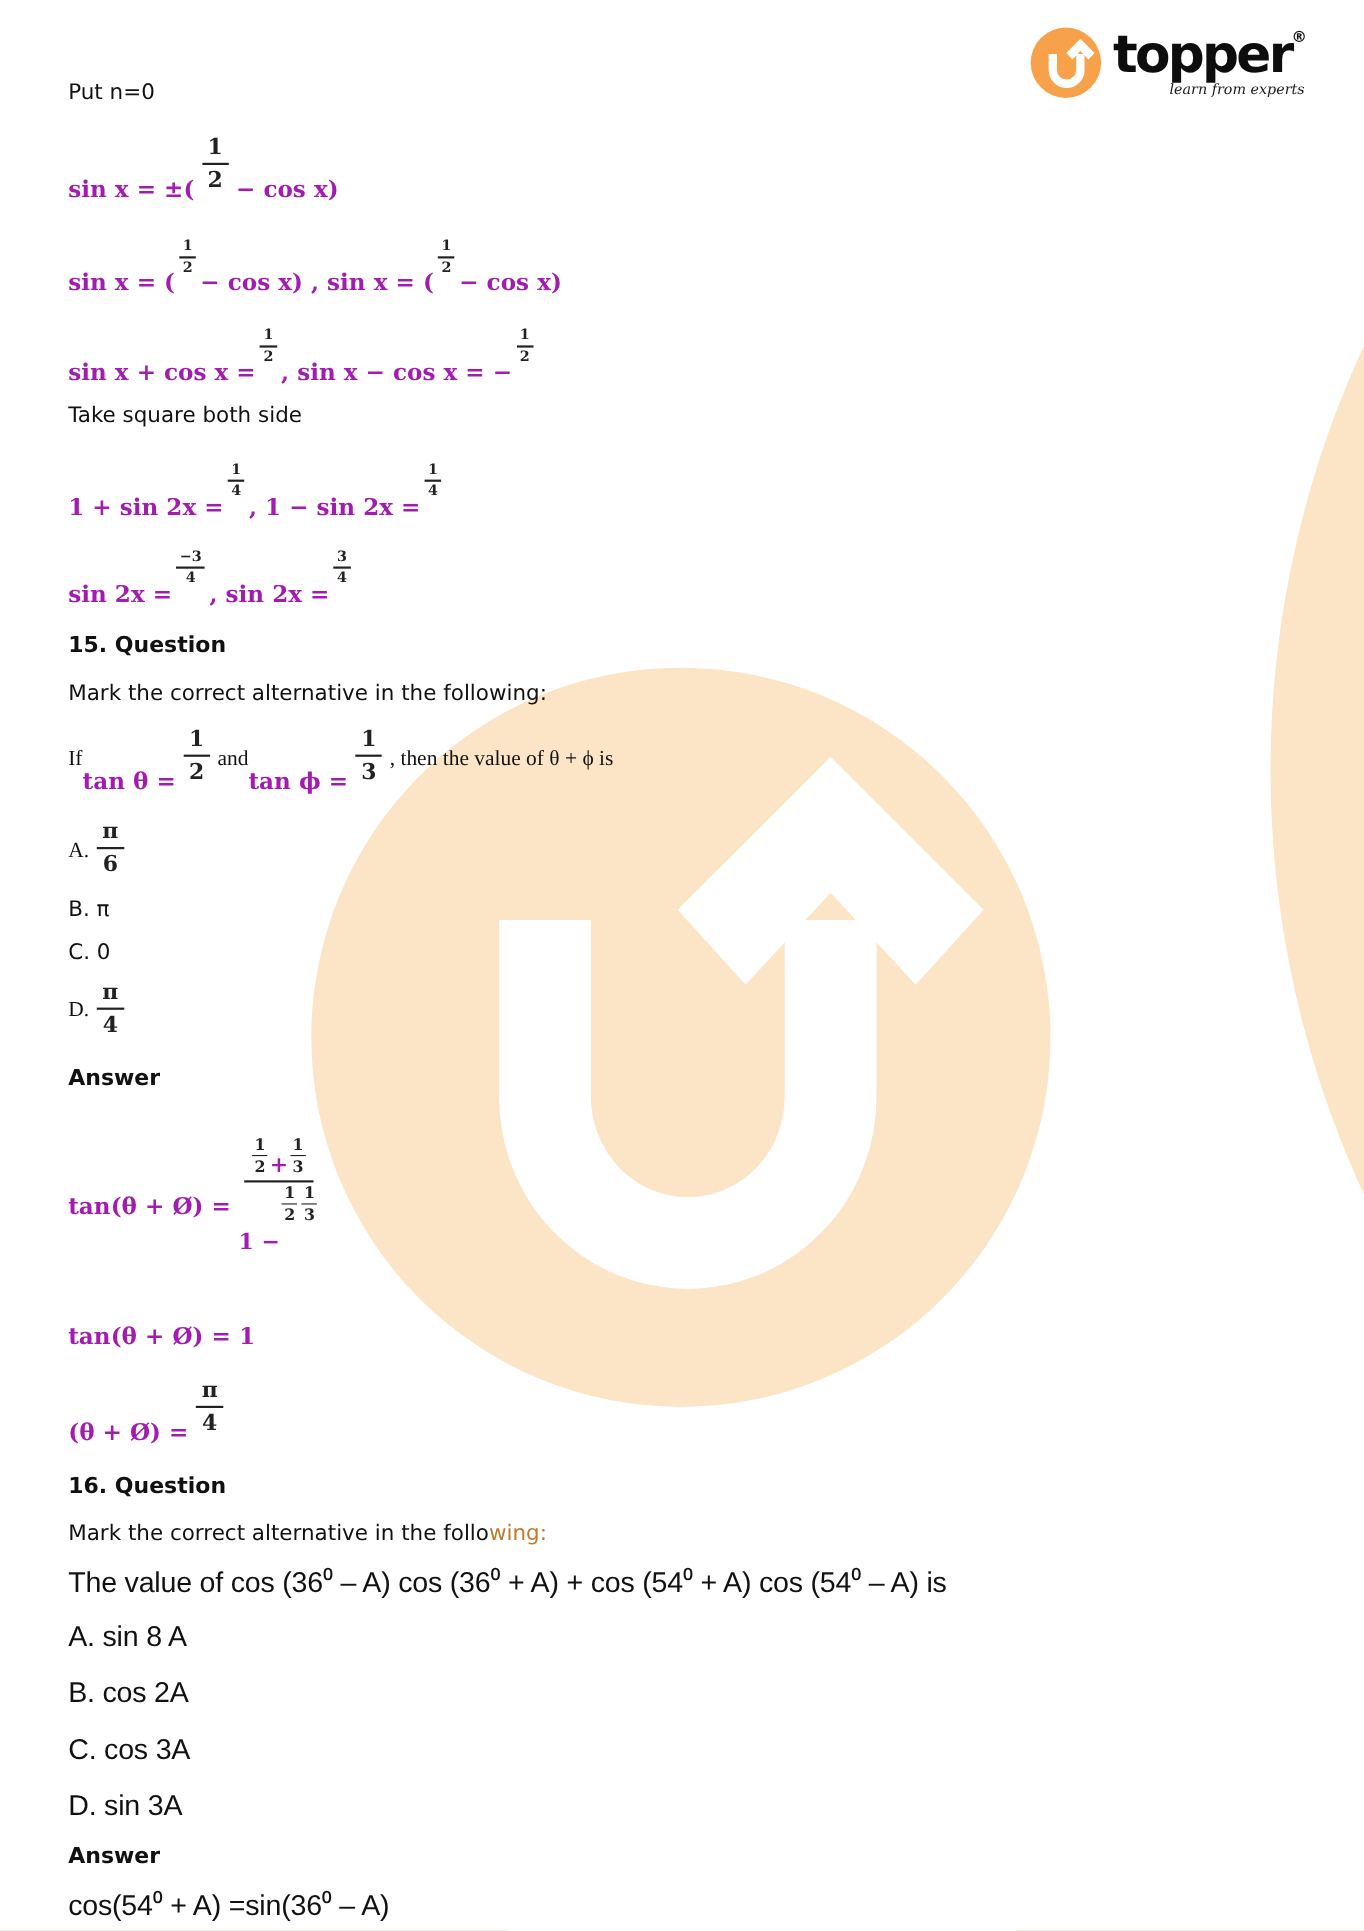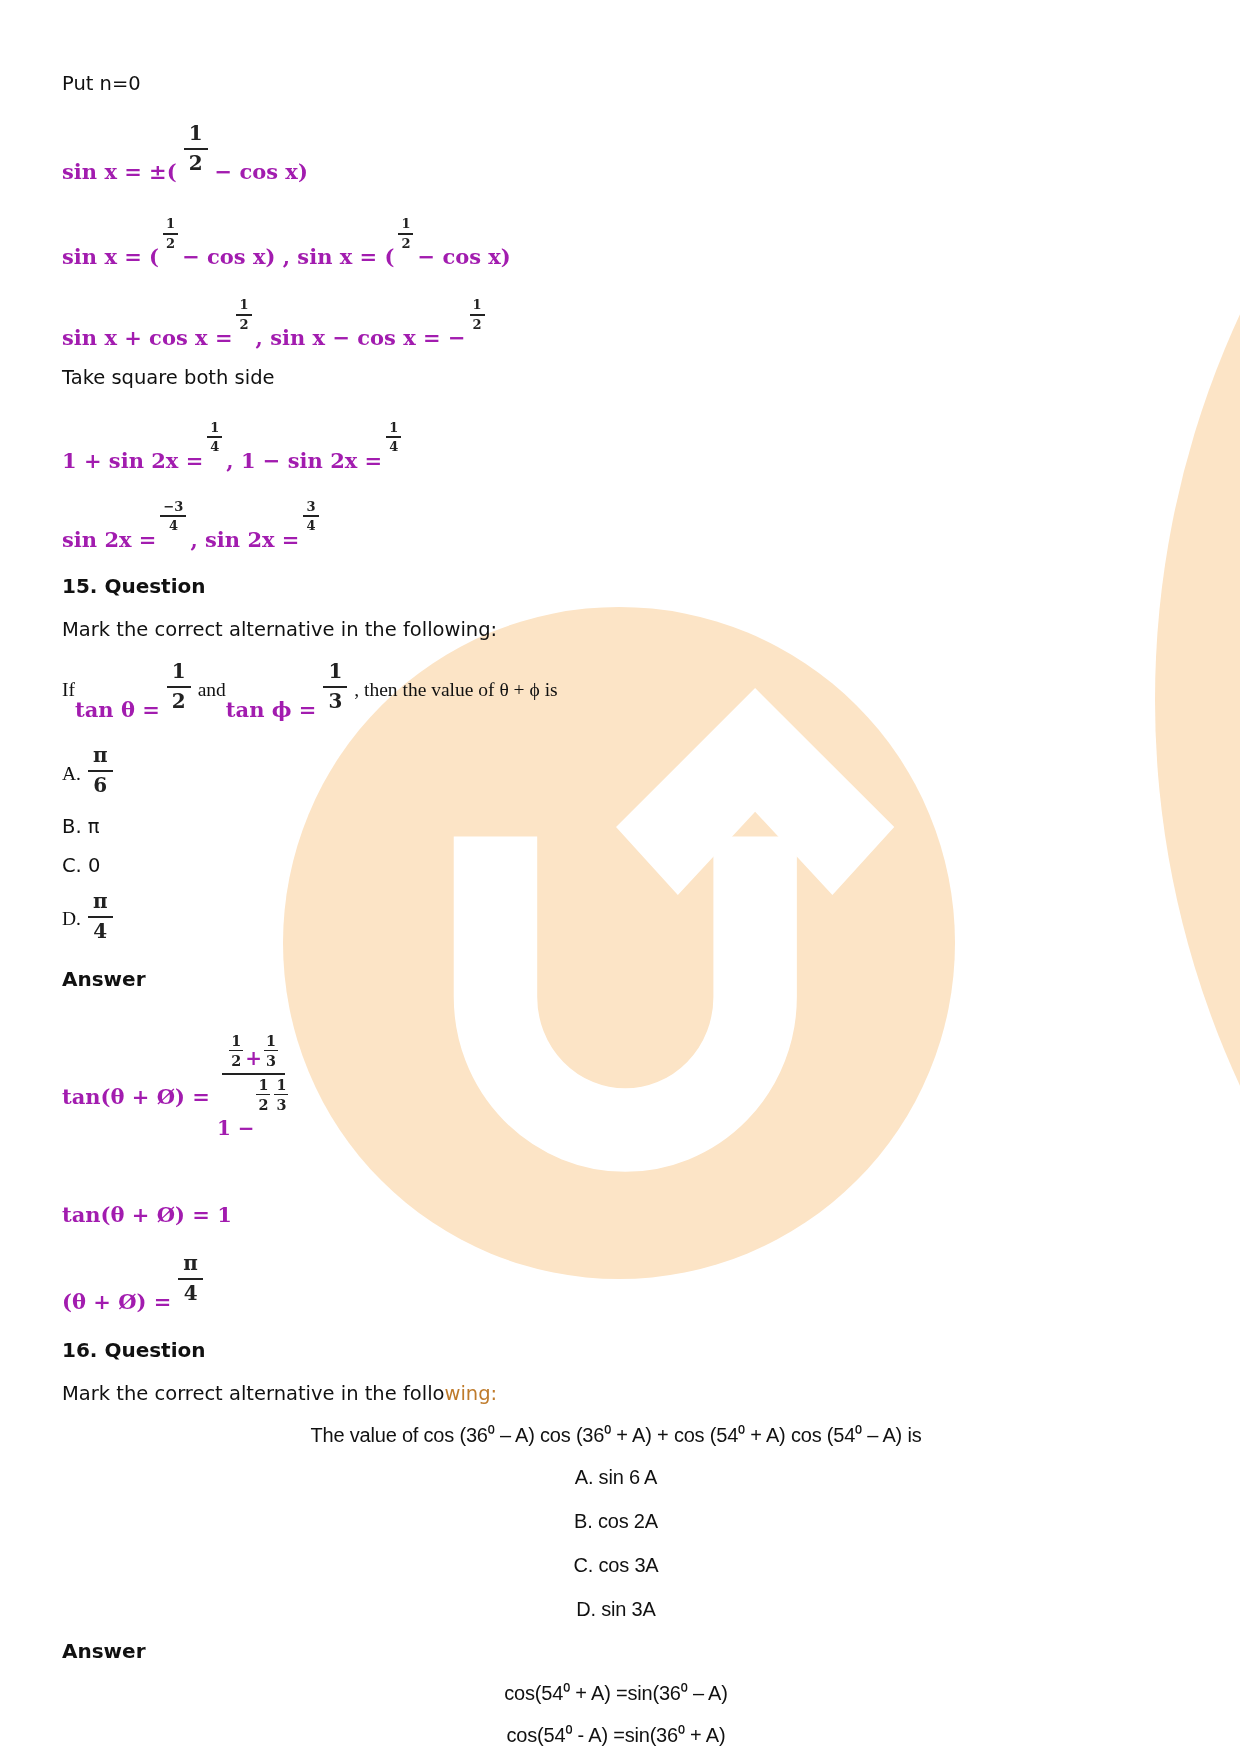--- a/index.html
+++ b/index.html
@@ -38,21 +38,21 @@
     padding:72px 70px 0 62px;box-sizing:border-box;z-index:2;
   }
   .txt{font-size:19.5px;line-height:1.2;margin:0 0 24px 0;}
   .heading{font-size:20px;font-weight:bold;margin:16px 0 20px 0;}
   .eq{
     font-family:"DejaVu Serif",serif;font-weight:700;font-size:21px;color:#222;
     margin:0 0 18px 0;display:flex;align-items:center;flex-wrap:wrap;
   }
   .eq .t{font-family:Liberation Serif, serif;font-weight:400;font-size:19.5px;color:#111;}
   .eq .m{font-family:"DejaVu Serif",serif;font-weight:700;color:#a21caf;margin-top:40px;}
-  .narrow{font-family:"Liberation Sans",sans-serif;font-size:20px;letter-spacing:-0.2px;text-align:center;}
+  .narrow{font-family:"Liberation Sans",sans-serif;font-size:26px;letter-spacing:-0.2px;}
   .tint{color:#bf7b2b;}
   
   .frac{
     display:inline-flex;flex-direction:column;align-items:center;
     vertical-align:middle;line-height:1.05;margin:0 4px;transform:translateY(-3px);
     font-family:"DejaVu Serif",serif;font-weight:700;
   }
   .frac .num{border-bottom:2px solid currentColor;padding:0 3px 2px 3px;display:inline-flex;align-items:flex-end;}
   .frac .den{padding-top:2px;display:inline-flex;align-items:flex-start;}
   .frac.small{font-size:0.62em;}
@@ -72,20 +72,33 @@
 <div class="page">
 
   <div class="wm-circle">
     <svg viewBox="0 0 200 200">
       <path d="M60,70 V122 A42,43 0 0 0 144,122 V70" fill="none" stroke="#ffffff" stroke-width="27"></path>
       <path d="M144,22 L189,67 L169,89 L144,62 L119,89 L99,67 Z" fill="#ffffff"></path>
     </svg>
   </div>
   <div class="wm-arc"></div>
 
+  <header class="logo">
+    <span class="logo-mark">
+      <svg viewBox="0 0 200 200">
+        <circle cx="100" cy="100" r="97" fill="#f7a14b"></circle>
+        <path d="M64,76 V120 A38,38 0 0 0 140,120 V76" fill="none" stroke="#ffffff" stroke-width="23"></path>
+        <path d="M140,34 L179,73 L162,91 L140,68 L118,91 L101,73 Z" fill="#ffffff"></path>
+      </svg>
+    </span>
+    <span class="logo-text">
+      <span class="logo-word">topper</span><sup class="logo-reg">®</sup>
+      <span class="logo-tagline">learn from experts</span>
+    </span>
+  </header>
 
   <main class="content">
 
     <p class="txt mb24">Put n=0</p>
 
     <div class="eq mb20">
         <span class="m">sin x = ±(</span>
         <span class="frac big">
           <span class="num">1</span>
           <span class="den">2</span>
@@ -216,21 +229,21 @@
         <span class="frac big">
           <span class="num">π</span>
           <span class="den">4</span>
         </span>
       </div>
 
     <h2 class="heading">16. Question</h2>
     <p class="txt mb18"><span>Mark the correct alternative in the follo</span><span class="tint">wing:</span></p>
     <p class="txt narrow mb18">The value of cos (36⁰ – A) cos (36⁰ + A) + cos (54⁰ + A) cos (54⁰ – A) is</p>
 
-    <p class="txt narrow mb20">A. sin 6 A</p>
+    <p class="txt narrow mb20">A. sin 8 A</p>
     <p class="txt narrow mb20">B. cos 2A</p>
     <p class="txt narrow mb20">C. cos 3A</p>
     <p class="txt narrow mb18">D. sin 3A</p>
 
     <h2 class="heading mb18">Answer</h2>
     <p class="txt narrow mb18">cos(54⁰ + A) =sin(36⁰ – A)</p>
     <p class="txt narrow mb18">cos(54⁰ - A) =sin(36⁰ + A)</p>
 
   </main>
 </div>

